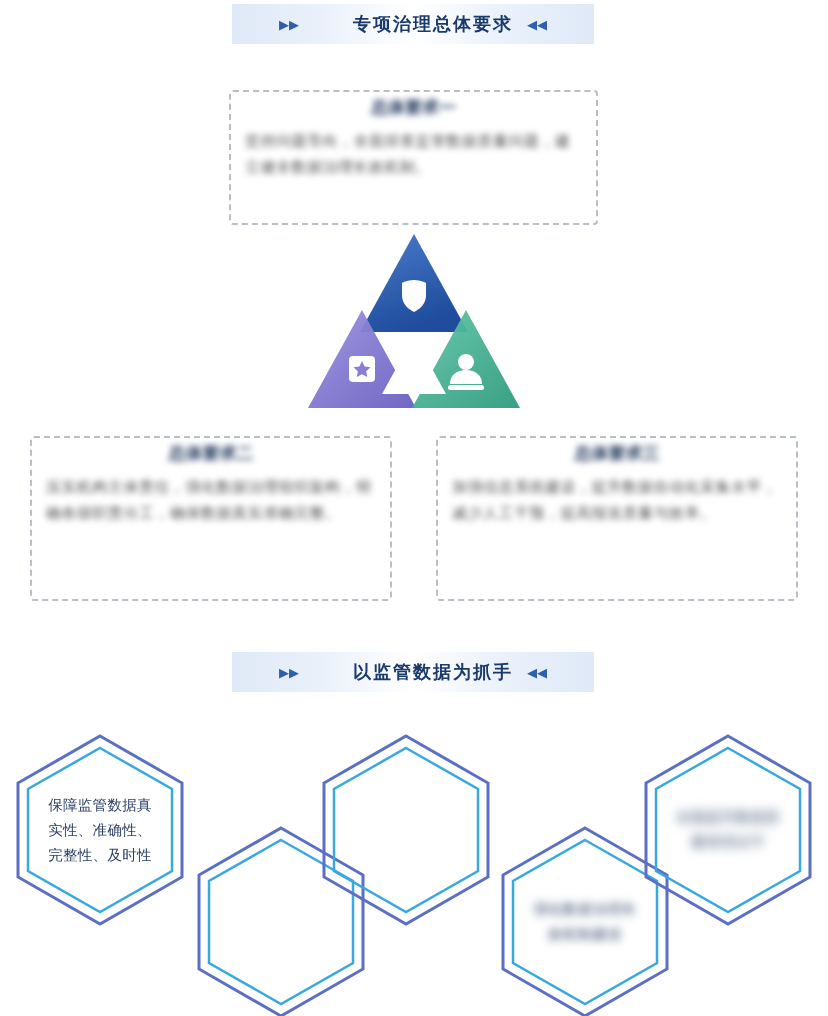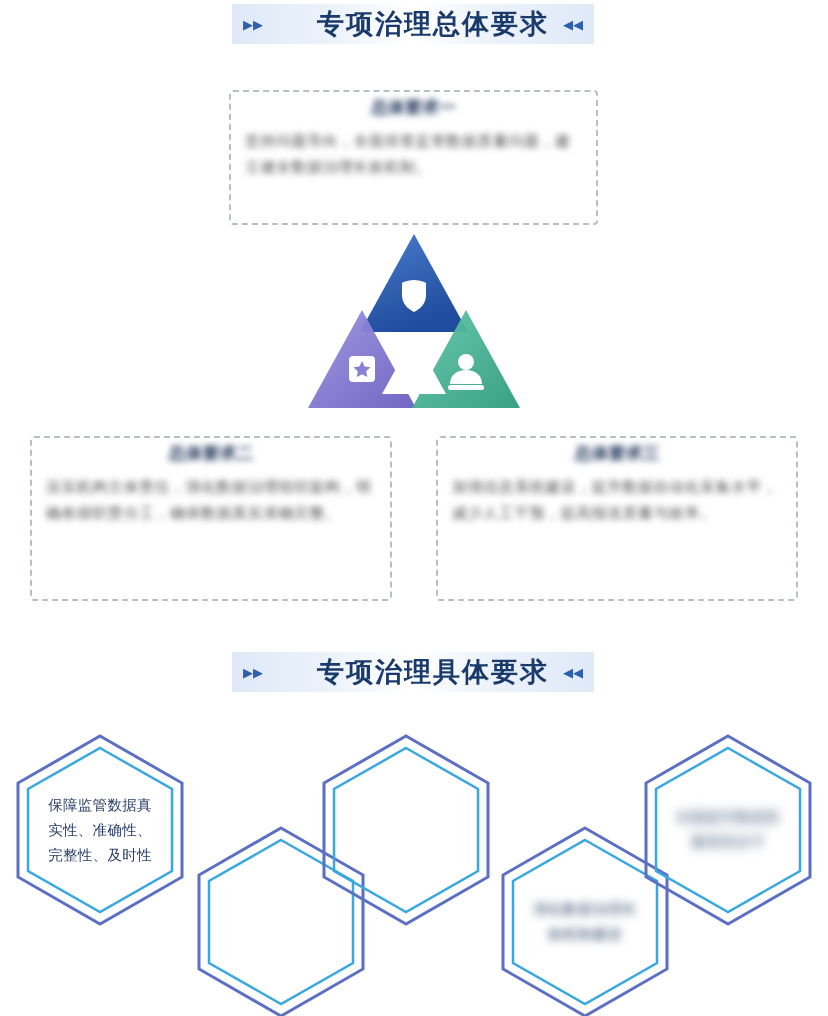--- a/index.html
+++ b/index.html
@@ -16,21 +16,21 @@
   .banner {
     position: absolute;
     height: 40px;
     display: flex;
     align-items: center;
     justify-content: center;
     gap: 14px;
     background: linear-gradient(90deg, #dfe9f7 0%, #eaf1fb 25%, #ffffff 50%, #eaf1fb 75%, #dfe9f7 100%);
   }
   .banner-title {
-    font-size: 27px;
+    font-size: 18px;
     font-weight: bold;
     color: #1a3a6b;
     letter-spacing: 2px;
     white-space: nowrap;
     margin-left: 40px;
   }
   .tri {
     display: inline-block;
     color: #2e5fae;
     font-size: 13px;
@@ -157,21 +157,21 @@
     <div class="dbox-body">压实机构主体责任，强化数据治理组织架构，明确各级职责分工，确保数据真实准确完整。</div>
   </div>
 
   <div class="dbox" style="left:436px; top:436px; width:362px; height:165px;">
     <div class="dbox-title">总体要求三</div>
     <div class="dbox-body">加强信息系统建设，提升数据自动化采集水平，减少人工干预，提高报送质量与效率。</div>
   </div>
 
   <div class="banner" style="left:232px; top:652px; width:362px;">
     <span class="tri left">▶▶</span>
-    <span class="banner-title">专项治理具体要求</span>
+    <span class="banner-title">以监管数据为抓手</span>
     <span class="tri right">▶▶</span>
   </div>
 
   <div class="hexwrap" style="left:0px; top:716px; width:664px; height:300px;">
 
     <div class="hex" style="left:12px; top:16px;">
       <svg width="176" height="196" viewBox="0 0 176 196">
         <polygon points="88,4 170,51 170,145 88,192 6,145 6,51" fill="none" stroke="#5b6fc4" stroke-width="3"></polygon>
         <polygon points="88,16 160,57 160,139 88,180 16,139 16,57" fill="none" stroke="#3aa8e0" stroke-width="2.5"></polygon>
       </svg>

